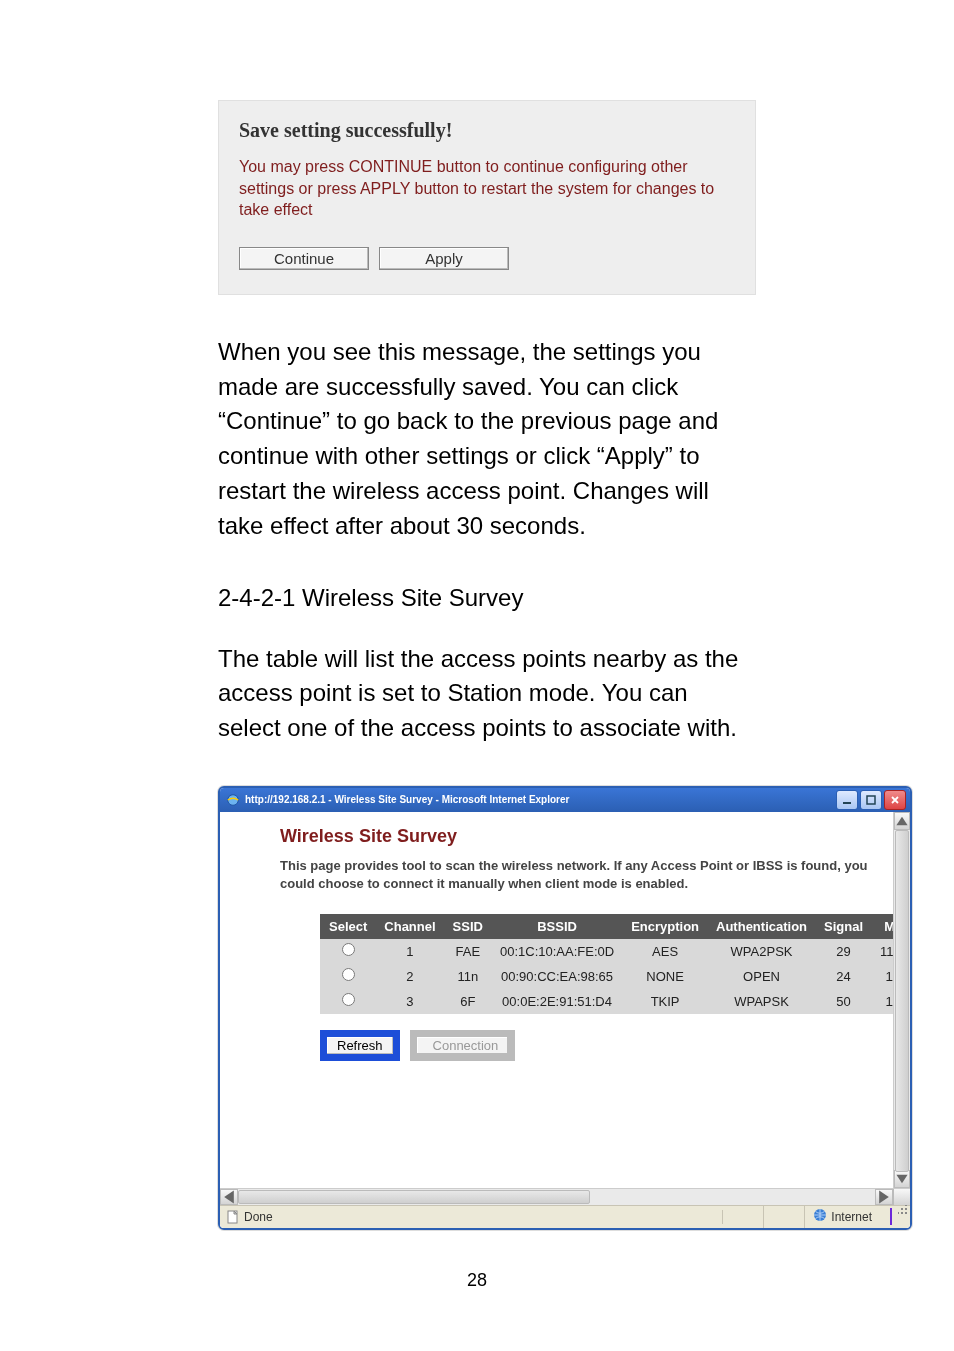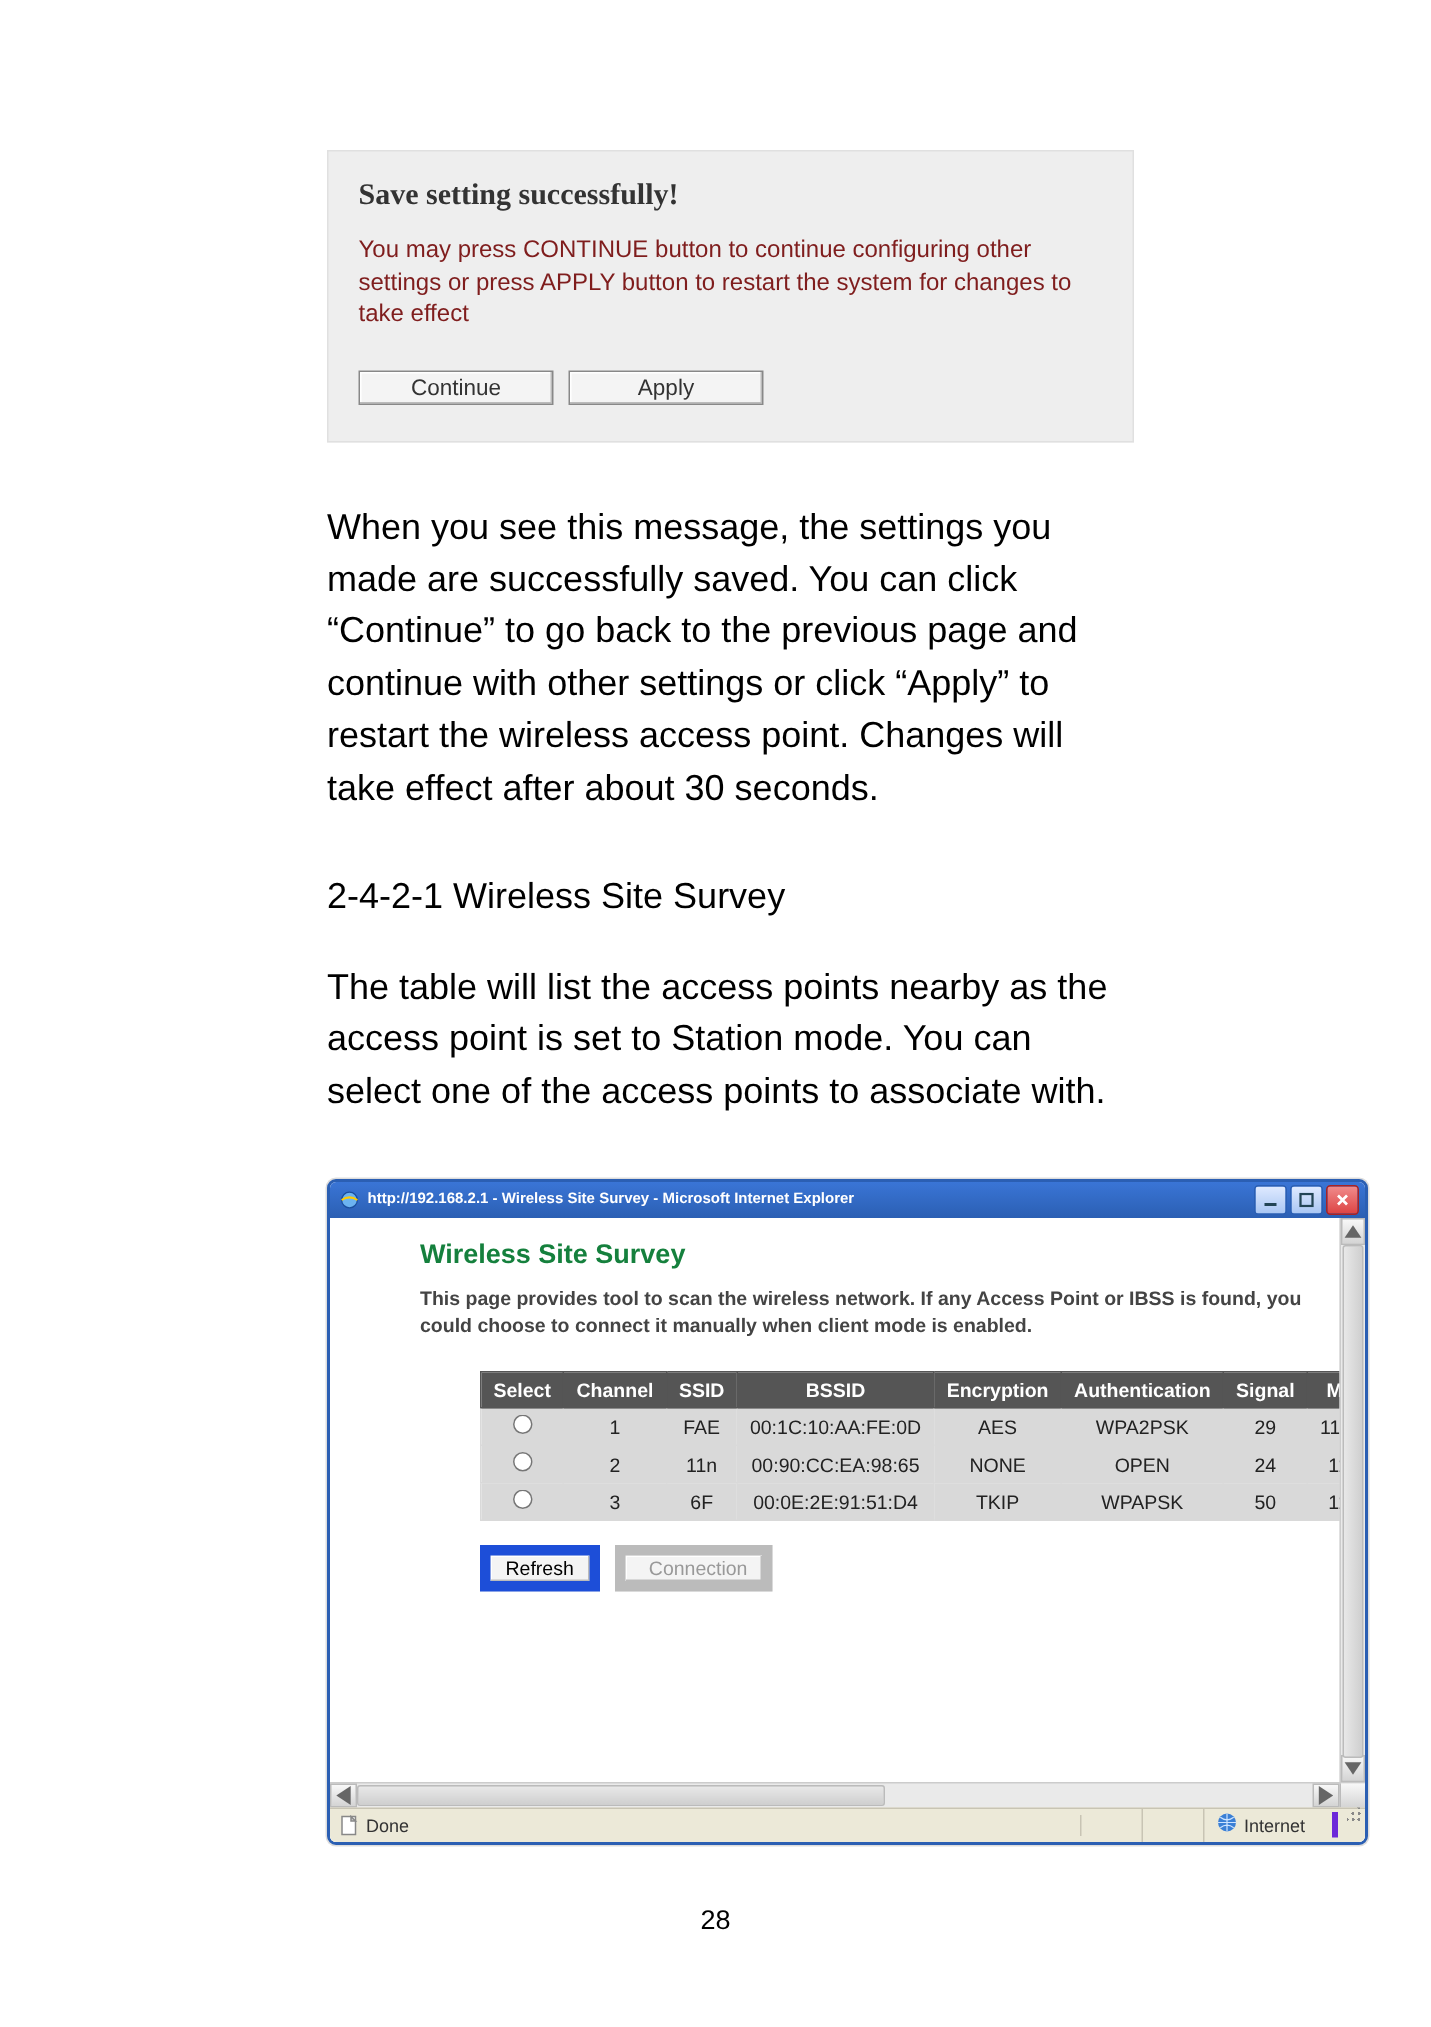--- a/index.html
+++ b/index.html
@@ -116,21 +116,21 @@
   }
   .ie-content {
     flex: 1;
     padding: 14px 22px 10px 60px;
     overflow: hidden;
     position: relative;
   }
   .wss-title {
     font-size: 18px;
     font-weight: bold;
-    color: #15803d;
+    color: #7f1d1d;
     margin-bottom: 10px;
   }
   .wss-desc {
     font-size: 13px;
     color: #444;
     line-height: 1.35;
     margin-bottom: 22px;
     font-weight: bold;
   }
 
@@ -255,21 +255,21 @@
     display:inline-flex;align-items:center;justify-content:center;
   }
   .statusbar .sep {
     width: 40px;
     border-right: 1px solid #c8c4b4;
     height:100%;
   }
   .statusbar .zone {
     display:flex; align-items:center; gap:4px;
     padding: 0 18px 0 8px;
-    border-right: 4px solid #6d28d9;
+    border-right: 2px solid #6d28d9;
   }
   .statusbar .grip {
     width: 18px;
     position: relative;
   }
   .statusbar .grip::after {
     content:"";
     position:absolute; right:2px; bottom:2px;
     width:10px; height:10px;
     background:

